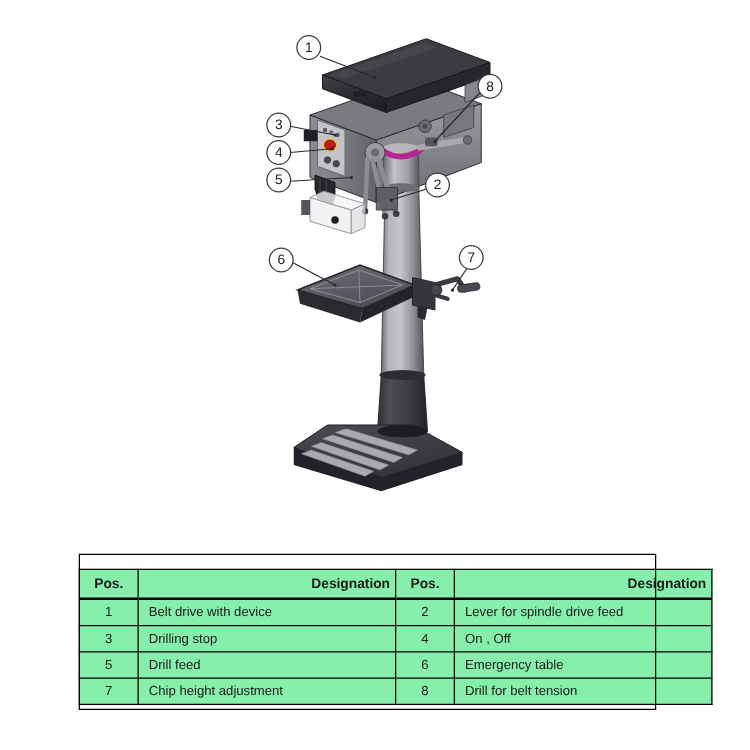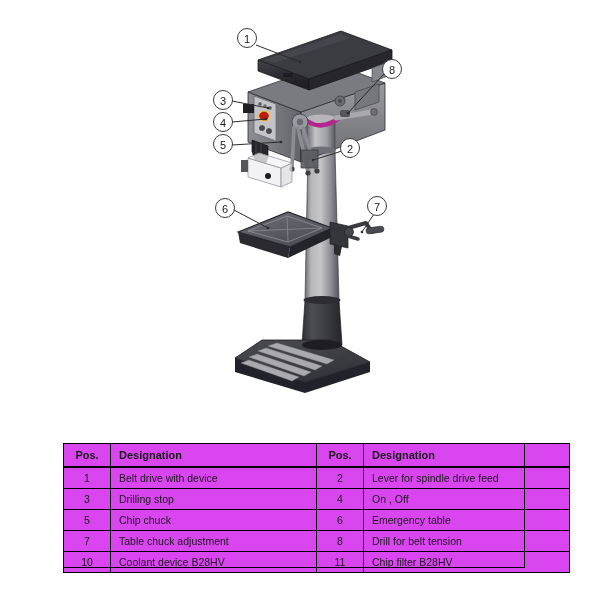--- a/index.html
+++ b/index.html
@@ -42,21 +42,22 @@
   #parts-table-wrap {
     position: absolute;
     left: 63px;
     top: 443px;
     width: 462px;
   }
   table.parts {
     border-collapse: collapse;
     width: 462px;
     table-layout: fixed;
-    background: #d946ef;
+    background: #86efac;
+    margin-top: 12px;
   }
   table.parts td, table.parts th {
     border: 1px solid #000000;
     font-size: 10.5px;
     font-family: "Liberation Sans", sans-serif;
     height: 20px;
     padding: 0 4px;
     color: #1a1a1a;
     vertical-align: middle;
   }
@@ -68,21 +69,21 @@
   }
   .col-pos {
     width: 38px;
     text-align: center;
   }
   .col-desig {
     width: 193px;
     text-align: left;
     padding-left: 8px !important;
   }
-  th.col-desig { padding-left: 8px !important; }
+  th.col-desig { padding-left: 8px !important; text-align: right; }
   .outer-frame {
     position: absolute;
     left: 63px;
     top: 443px;
     width: 462px;
     height: 125px;
     border: 1.5px solid #000000;
     pointer-events: none;
     box-sizing: border-box;
   }
@@ -336,32 +337,26 @@
         <td class="col-desig">Lever for spindle drive feed</td>
       </tr>
       <tr>
         <td class="col-pos">3</td>
         <td class="col-desig">Drilling stop</td>
         <td class="col-pos">4</td>
         <td class="col-desig">On , Off</td>
       </tr>
       <tr>
         <td class="col-pos">5</td>
-        <td class="col-desig">Chip chuck</td>
+        <td class="col-desig">Drill feed</td>
         <td class="col-pos">6</td>
         <td class="col-desig">Emergency table</td>
       </tr>
       <tr>
         <td class="col-pos">7</td>
-        <td class="col-desig">Table chuck adjustment</td>
+        <td class="col-desig">Chip height adjustment</td>
         <td class="col-pos">8</td>
         <td class="col-desig">Drill for belt tension</td>
-      </tr>
-      <tr>
-        <td class="col-pos">10</td>
-        <td class="col-desig">Coolant device B28HV</td>
-        <td class="col-pos">11</td>
-        <td class="col-desig">Chip filter B28HV</td>
       </tr>
     </tbody>
   </table>
 </div>
 <div class="outer-frame"></div>
 
 </body></html>

